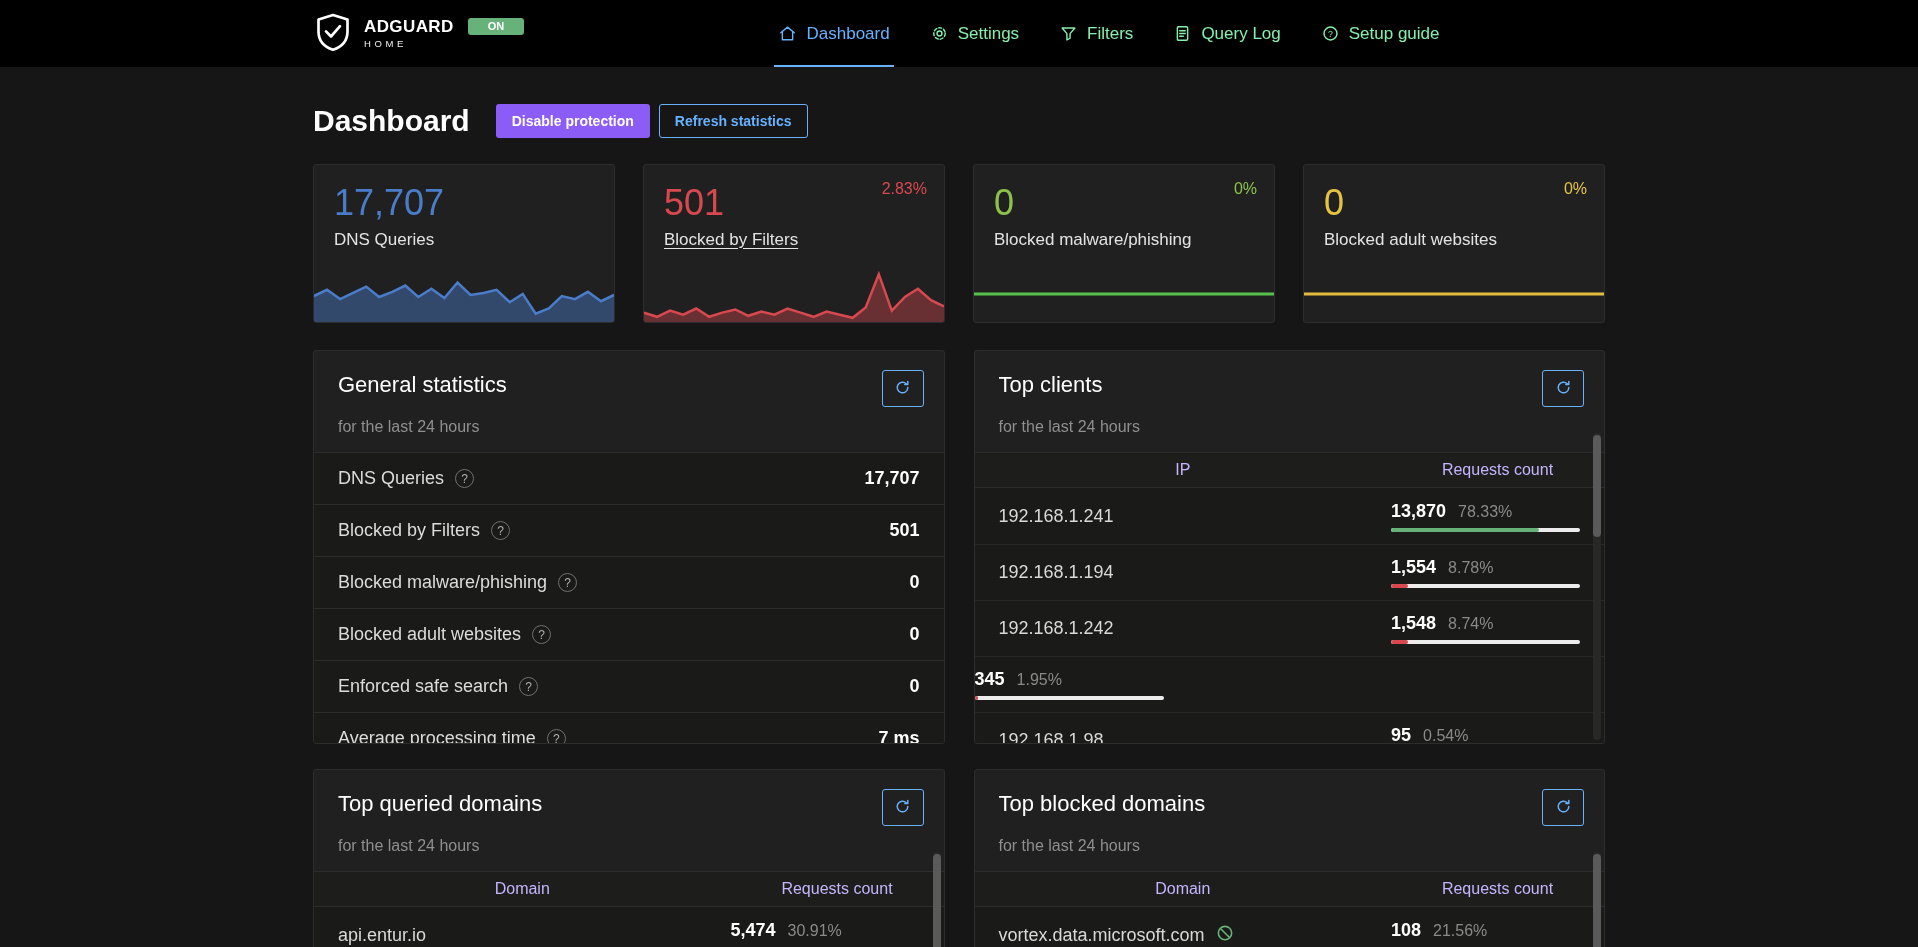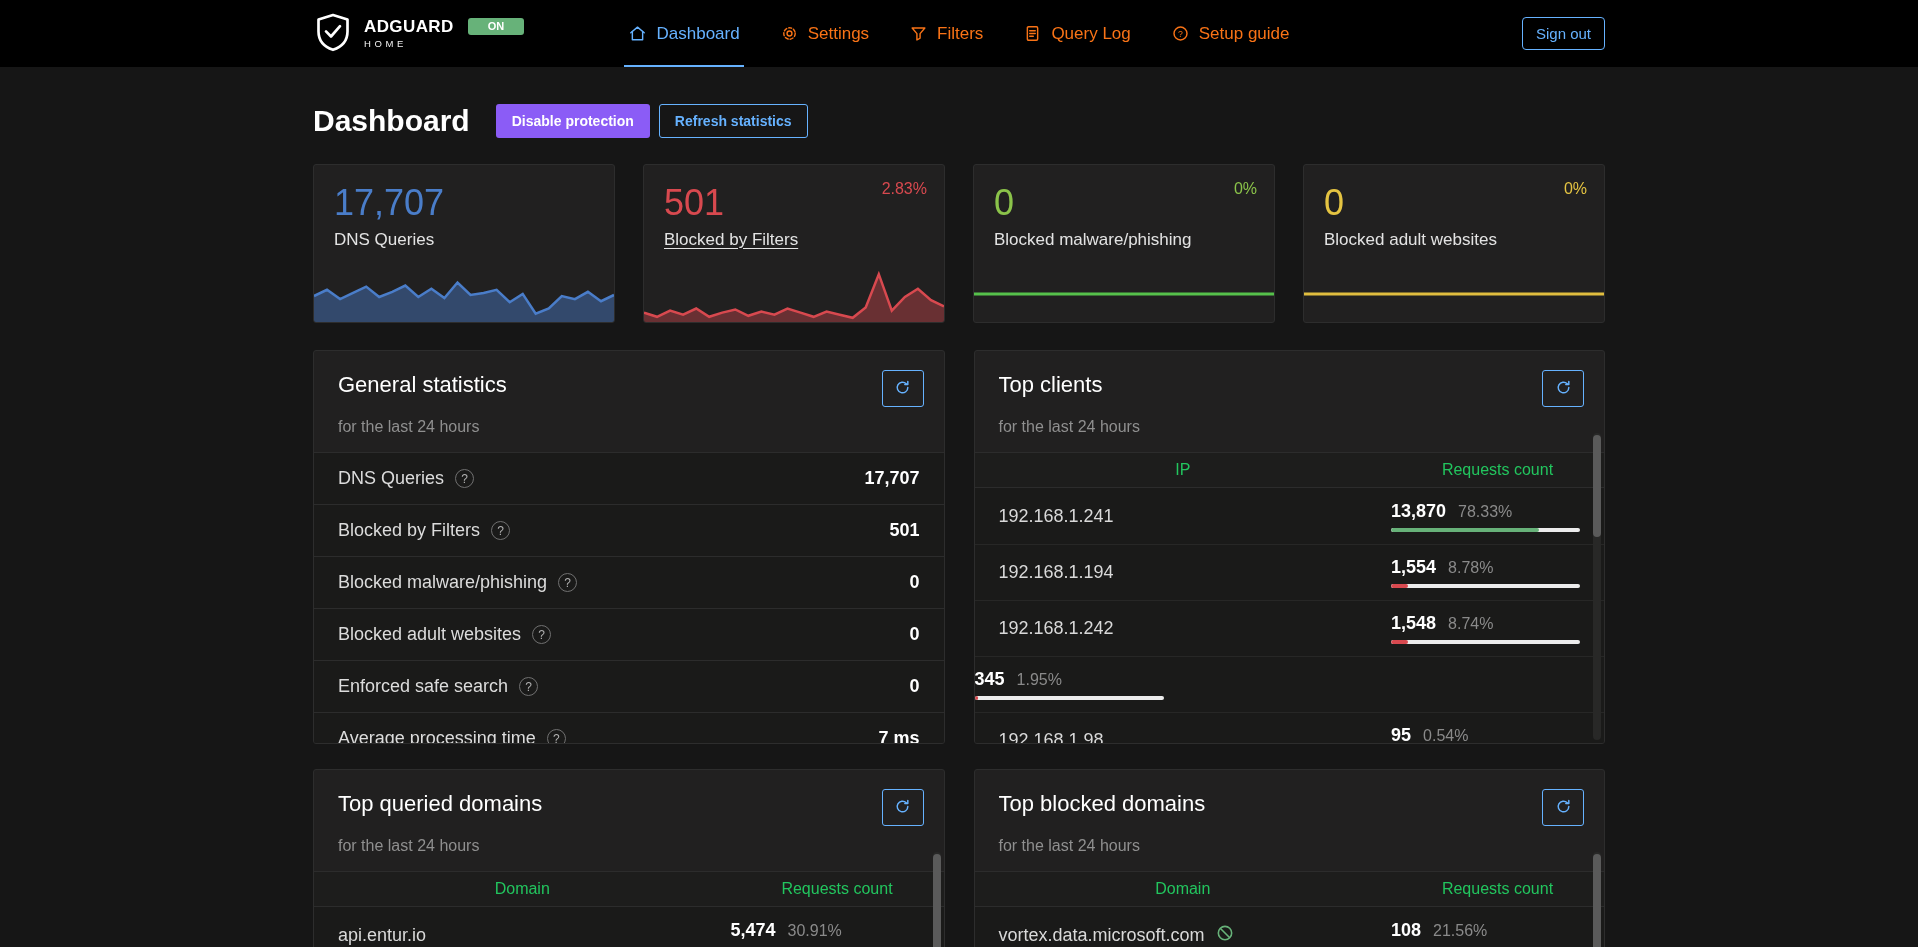--- a/index.html
+++ b/index.html
@@ -15,21 +15,21 @@
   
   .navbar { height: 67px; background: #000; }
   .nav-inner { width: 1292px; height: 67px; margin: 0 auto; display: flex; align-items: stretch; }
   .brand { display: flex; align-items: center; width: 300px; }
   .brand-text { margin-left: 11px; line-height: 1; }
   .brand-name { font-size: 17px; font-weight: 700; letter-spacing: .4px; color: #fff; }
   .brand-sub { font-size: 9.5px; letter-spacing: 3.6px; color: #f2f2f2; margin-top: 4px; }
   .on-badge { display: inline-block; margin-left: 14px; background: #67b279; color: #fff;
     font-size: 11px; font-weight: 700; padding: 3px 20px; border-radius: 3px; vertical-align: 2px; }
   .nav-links { flex: 1; display: flex; justify-content: center; gap: 32px; }
-  .nav-link { display: flex; align-items: center; gap: 9px; font-size: 17px; color: #f97316;
+  .nav-link { display: flex; align-items: center; gap: 9px; font-size: 17px; color: #86efac;
     border-bottom: 2px solid transparent; padding: 2px 4px 0; }
   .nav-link.active { color: #66b2ff; border-bottom-color: #66b2ff; }
   .nav-link svg { display: block; }
   .signout-wrap { width: 300px; display: flex; align-items: center; justify-content: flex-end; }
   .signout-btn { background: transparent; border: 1px solid #66b2ff; color: #66b2ff;
     font-size: 15px; padding: 7px 13px; border-radius: 4px; }
 
   
   .container { width: 1292px; margin: 0 auto; }
   .page-header { margin-top: 36px; display: flex; align-items: center; }
@@ -67,21 +67,21 @@
     height: 52px; padding: 0 24px; border-top: 1px solid #2c2c2c; }
   .g-label { display: flex; align-items: center; font-size: 18px; color: #dcdcdc; }
   .qmark { width: 19px; height: 19px; border: 1px solid #707070; border-radius: 50%;
     display: inline-flex; align-items: center; justify-content: center;
     font-size: 12px; color: #b0b0b0; margin-left: 11px; flex: none; }
   .g-value { font-size: 18px; font-weight: 700; color: #fff; }
 
   
   .t-head { display: flex; align-items: center; height: 36px; background: #1d1d1c;
     border-top: 1px solid #2c2c2c; border-bottom: 1px solid #2c2c2c;
-    font-size: 16px; color: #22c55e; }
+    font-size: 16px; color: #c4b5fd; }
   .th-left { flex: 1; text-align: center; }
   .th-right { width: 213px; text-align: center; }
   .t-body { background: #1a1a19; }
   .t-row { display: flex; align-items: center; height: 56px; }
   .t-row + .t-row { border-top: 1px solid #272726; }
   .t-left { flex: 1; padding-left: 24px; font-size: 18px; color: #d9d9d9;
     display: flex; align-items: center; gap: 10px; }
   .t-right { width: 213px; padding-right: 24px; }
   .t-line { display: flex; align-items: baseline; gap: 12px; }
   .t-count { font-size: 18px; font-weight: 700; color: #fff; }
@@ -154,23 +154,20 @@
         <span>
           <svg width="19" height="19" viewBox="0 0 24 24" fill="none" stroke="currentColor" stroke-width="1.8">
             <circle cx="12" cy="12" r="8.2"></circle>
             <text x="12" y="16" text-anchor="middle" font-size="11" fill="currentColor" stroke="none" font-family="Liberation Sans, sans-serif">?</text>
           </svg>
         </span>
         <span>Setup guide</span>
       </a>
     </div>
 
-    <div class="signout-wrap">
-      <button class="signout-btn">Sign out</button>
-    </div>
   </div>
 </nav>
 
 <main class="container">
 
   <div class="page-header">
     <h1 class="page-title">Dashboard</h1>
     <button class="btn btn-gray">Disable protection</button>
     <button class="btn btn-outline-blue">Refresh statistics</button>
   </div>

